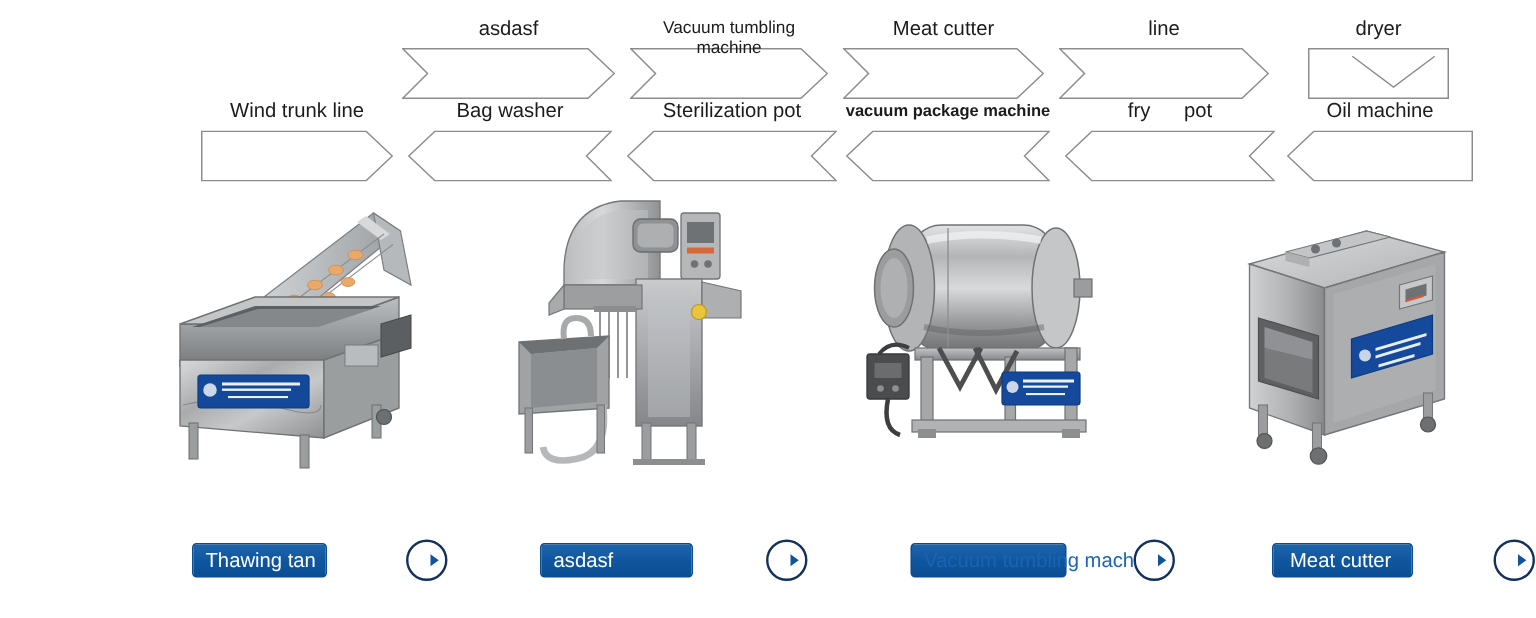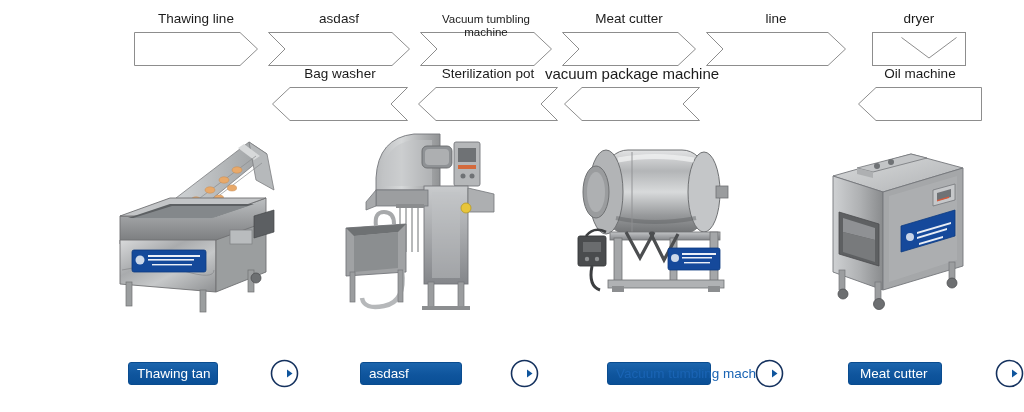--- a/index.html
+++ b/index.html
@@ -64,21 +64,21 @@
     position: absolute;
     left: 0; top: 0; right: 0; bottom: 0;
   }
   .node-bg svg { display: block; width: 100%; height: 100%; }
   .node-label {
     position: relative;
     z-index: 2;
     padding: 0 6px;
     pointer-events: none;
   }
-  .node-label.small { font-size: 15px; }
+  .node-label.small { font-size: 11px; font-weight: bold; }
   .node-label.nowrap-overflow {
     white-space: nowrap;
     overflow: visible;
   }
 
   
   #fryer-down-connector {
     position: absolute;
     left: 901px;
     top: 35px;
@@ -138,28 +138,20 @@
   }
   .next-arrow-icon svg { display: block; }
 </style>
 </head>
 <body>
 
 <div id="flow-diagram">
 
   <div class="flow-row" id="flow-row-forward">
 
-    <div class="flow-node shape-arrow-right" id="node-thawing-line" style="left:134px; width:124px;">
-      <span class="node-bg">
-        <svg viewBox="0 0 124 34" preserveAspectRatio="none">
-          <path d="M0.5,0.5 H106 L123.5,17 L106,33.5 H0.5 Z" fill="#ffffff" stroke="#8d8d8d" stroke-width="1"></path>
-        </svg>
-      </span>
-      <span class="node-label">Thawing line</span>
-    </div>
 
     <div class="flow-node shape-arrow-right" id="node-asdasf" style="left:268px; width:142px;">
       <span class="node-bg">
         <svg viewBox="0 0 142 34" preserveAspectRatio="none">
           <path d="M0.5,0.5 L17,17 L0.5,33.5 H124 L141.5,17 L124,0.5 Z" fill="#ffffff" stroke="#8d8d8d" stroke-width="1"></path>
         </svg>
       </span>
       <span class="node-label">asdasf</span>
     </div>
 
@@ -202,20 +194,28 @@
 
     <span id="fryer-down-connector">
       <svg viewBox="0 0 56 22" width="56" height="22">
         <path d="M0.5,0.5 L28,21 L55.5,0.5" fill="#ffffff" stroke="#8d8d8d" stroke-width="1"></path>
       </svg>
     </span>
   </div>
 
   <div class="flow-row" id="flow-row-reverse">
 
+    <div class="flow-node shape-arrow-right" id="node-wind-trunk-line" style="left:134px; width:128px;">
+      <span class="node-bg">
+        <svg viewBox="0 0 128 34" preserveAspectRatio="none">
+          <path d="M0.5,0.5 H110 L127.5,17 L110,33.5 H0.5 Z" fill="#ffffff" stroke="#8d8d8d" stroke-width="1"></path>
+        </svg>
+      </span>
+      <span class="node-label">Wind trunk line</span>
+    </div>
 
     <div class="flow-node shape-arrow-left" id="node-bag-washer" style="left:272px; width:136px; border:none; background:transparent;">
       <span class="node-bg">
         <svg viewBox="0 0 136 34" preserveAspectRatio="none">
           <path d="M135.5,0.5 L119,17 L135.5,33.5 H18 L0.5,17 L18,0.5 Z" fill="#ffffff" stroke="#8d8d8d" stroke-width="1"></path>
         </svg>
       </span>
       <span class="node-label">Bag washer</span>
     </div>
 
@@ -230,20 +230,28 @@
 
     <div class="flow-node shape-arrow-left" id="node-vacuum-package-machine" style="left:564px; width:136px; border:none; background:transparent;">
       <span class="node-bg">
         <svg viewBox="0 0 136 34" preserveAspectRatio="none">
           <path d="M135.5,0.5 L119,17 L135.5,33.5 H18 L0.5,17 L18,0.5 Z" fill="#ffffff" stroke="#8d8d8d" stroke-width="1"></path>
         </svg>
       </span>
       <span class="node-label small nowrap-overflow">vacuum package machine</span>
     </div>
 
+    <div class="flow-node shape-arrow-left" id="node-fry-pot" style="left:710px; width:140px; border:none; background:transparent;">
+      <span class="node-bg">
+        <svg viewBox="0 0 140 34" preserveAspectRatio="none">
+          <path d="M139.5,0.5 L123,17 L139.5,33.5 H18 L0.5,17 L18,0.5 Z" fill="#ffffff" stroke="#8d8d8d" stroke-width="1"></path>
+        </svg>
+      </span>
+      <span class="node-label">fry      pot</span>
+    </div>
 
     <div class="flow-node shape-arrow-left" id="node-oil-thrower" style="left:858px; width:124px; border:none; background:transparent;">
       <span class="node-bg">
         <svg viewBox="0 0 124 34" preserveAspectRatio="none">
           <path d="M123.5,0.5 H18 L0.5,17 L18,33.5 H123.5 Z" fill="#ffffff" stroke="#8d8d8d" stroke-width="1"></path>
         </svg>
       </span>
       <span class="node-label">Oil machine</span>
     </div>
   </div>

